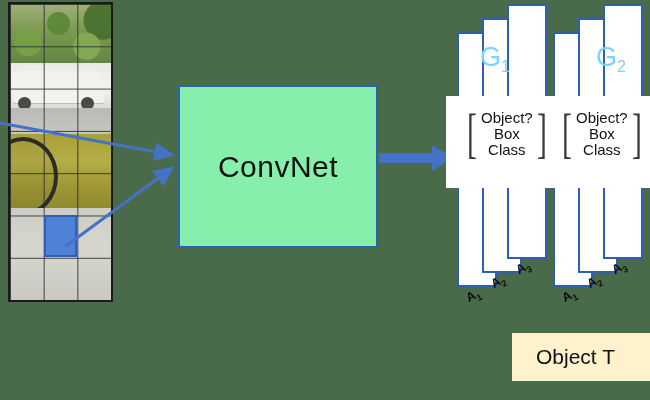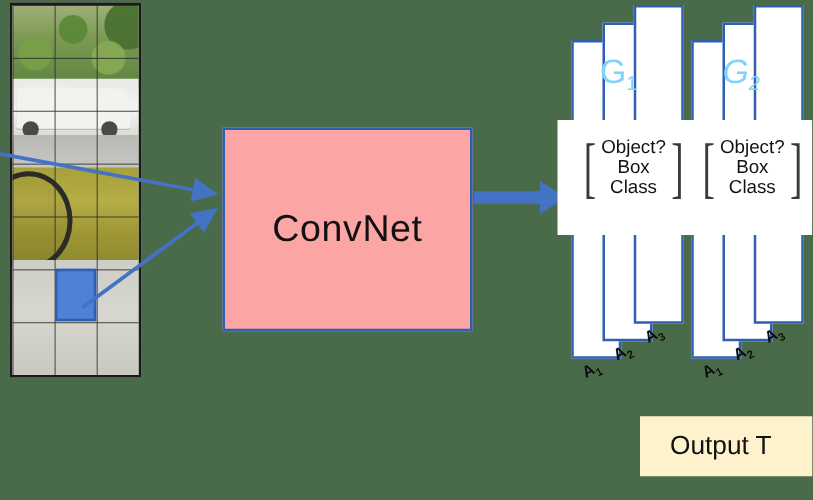--- a/index.html
+++ b/index.html
@@ -97,23 +97,23 @@
     left: 33.3%; top: 71.4%;
     width: 33.3%; height: 14.2%;
     background: #4f81d6;
     border: 2px solid #2f5fb5;
     box-sizing: border-box;
   }
 
   
   #convnet-box {
     position: absolute;
-    left: 178px; top: 102px;
+    left: 178px; top: 85px;
     width: 200px; height: 163px;
-    background: #fca5a5;
+    background: #86efac;
     border: 2px solid #2e5fb0;
     box-sizing: border-box;
     display: flex;
     align-items: center;
     justify-content: center;
   }
   #convnet-label {
     font-size: 30px;
     color: #111;
     letter-spacing: .5px;
@@ -273,21 +273,21 @@
     <div class="anchor-label" style="left:56px; top:264px;">
       <span>A</span><sub>3</sub>
     </div>
   </div>
 
   <div id="white-band"></div>
 
   <div class="group-title" style="left:480px; top:42px;">
     <span>G</span><sub>1</sub>
   </div>
-  <div class="group-title" style="left:578px; top:42px;font-style:italic;">
+  <div class="group-title" style="left:596px; top:42px;">
     <span>G</span><sub>2</sub>
   </div>
 
   <div class="triplet" style="left:463px; top:107px;">
     <span class="bracket">[</span>
     <span class="triplet-rows">
       <span>Object?</span>
       <span>Box</span>
       <span>Class</span>
     </span>
@@ -298,16 +298,16 @@
     <span class="bracket">[</span>
     <span class="triplet-rows">
       <span>Object?</span>
       <span>Box</span>
       <span>Class</span>
     </span>
     <span class="bracket">]</span>
   </div>
 
   <div id="output-box">
-    <span id="output-label">Output T</span>
+    <span id="output-label">Object T</span>
   </div>
 
 </div>
 
 </body></html>

